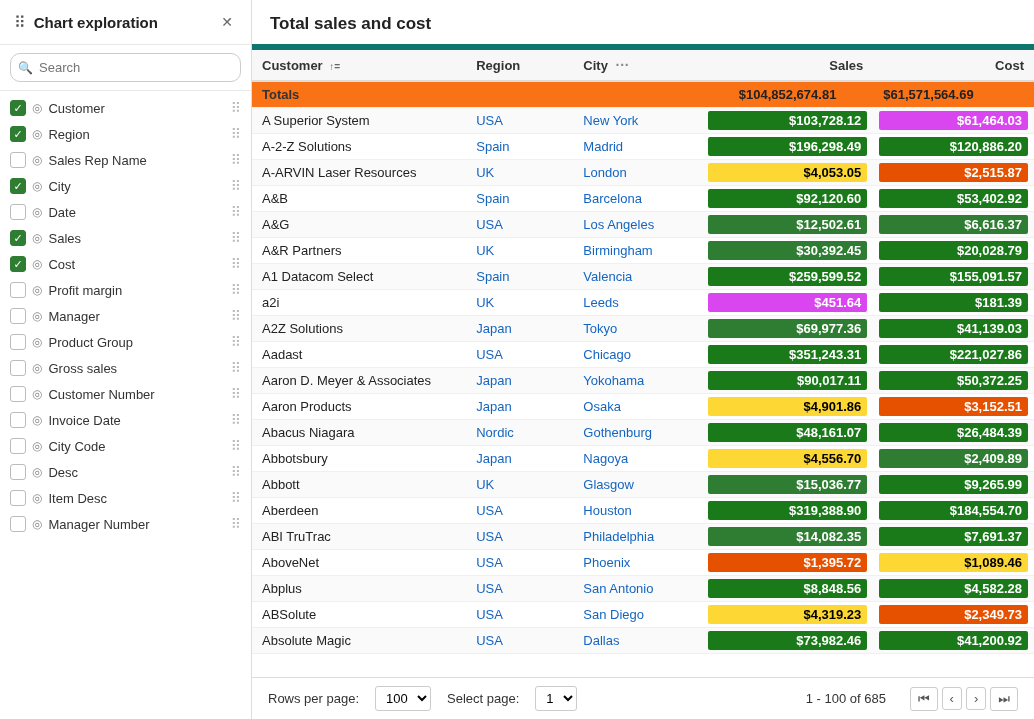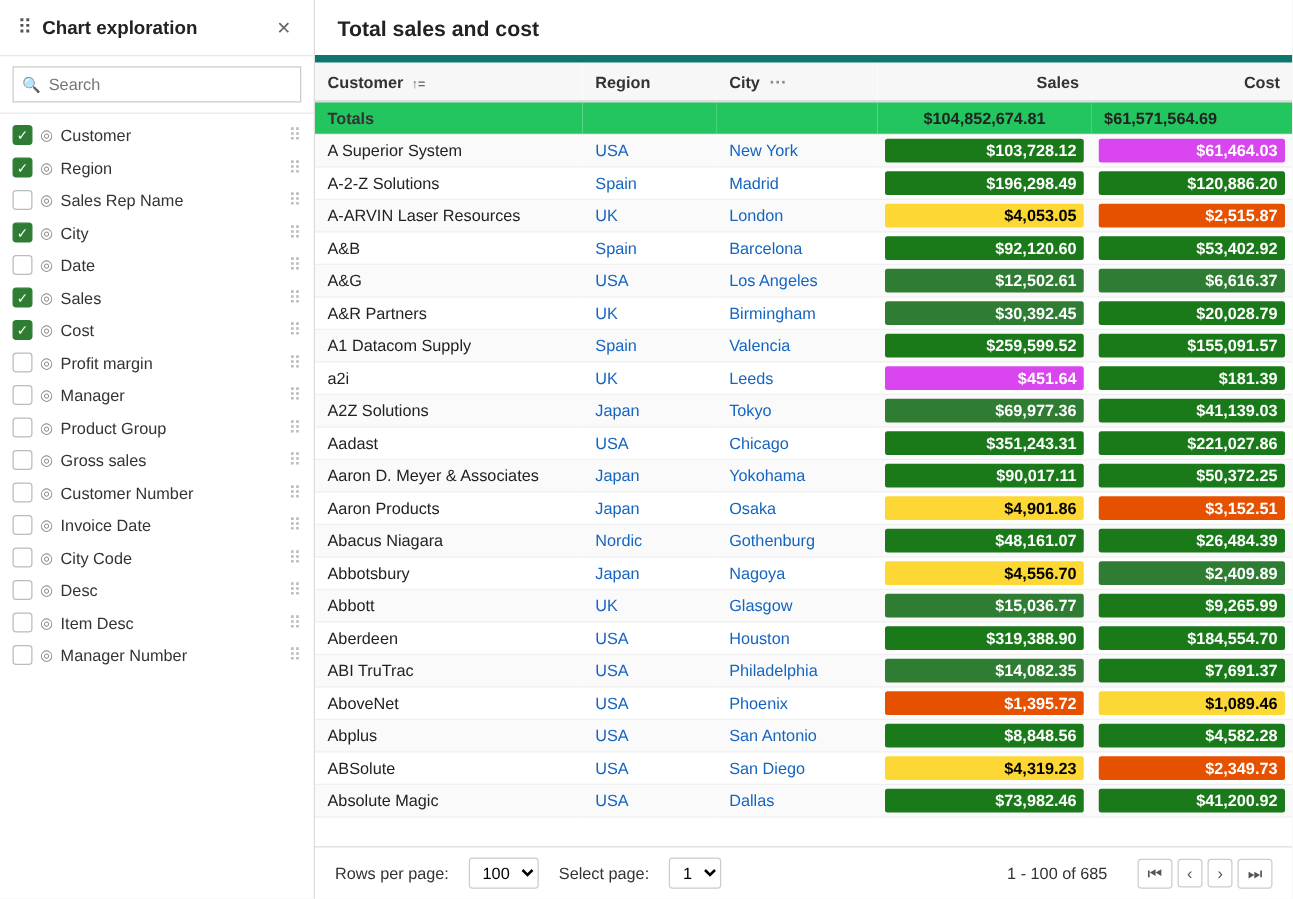--- a/index.html
+++ b/index.html
@@ -39,21 +39,21 @@
       padding: 2px 4px;
     }
     .sidebar-search {
       padding: 8px 10px;
       border-bottom: 1px solid #e8e8e8;
     }
     .sidebar-search input {
       width: 100%;
       padding: 6px 10px 6px 28px;
       border: 1px solid #ccc;
-      border-radius: 0;
+      border-radius: 10px;
       font-size: 13px;
       background: #fff;
       color: #555;
       outline: none;
     }
     .search-wrapper {
       position: relative;
     }
     .search-icon-inner {
       position: absolute;
@@ -161,21 +161,21 @@
     tbody td {
       padding: 5px 10px;
       border-bottom: 1px solid #f0f0f0;
       color: #222;
     }
     tbody td.region { color: #1565c0; margin-top: 40px; }
     tbody td.city { color: #1565c0; }
 
     .totals-row td {
       font-weight: 600;
-      background: #22c55e;
+      background: #f97316;
       color: #222;
     }
     .totals-row td.totals-label { color: #333; }
 
     .cell-value {
       display: inline-block;
       padding: 2px 6px;
       border-radius: 2px;
       color: #fff;
       font-weight: 600;
@@ -441,21 +441,21 @@
     <td class="region">UK</td>
     <td class="city">Birmingham</td>
     <td style="padding:3px 6px;">
       <span class="cell-value color-green">$30,392.45</span>
     </td>
     <td style="padding:3px 6px;">
       <span class="cell-value color-dark-green">$20,028.79</span>
     </td>
   </tr>
           <tr>
-    <td>A1 Datacom Supply</td>
+    <td>A1 Datacom Select</td>
     <td class="region">Spain</td>
     <td class="city">Valencia</td>
     <td style="padding:3px 6px;">
       <span class="cell-value color-dark-green">$259,599.52</span>
     </td>
     <td style="padding:3px 6px;">
       <span class="cell-value color-dark-green">$155,091.57</span>
     </td>
   </tr>
           <tr>

